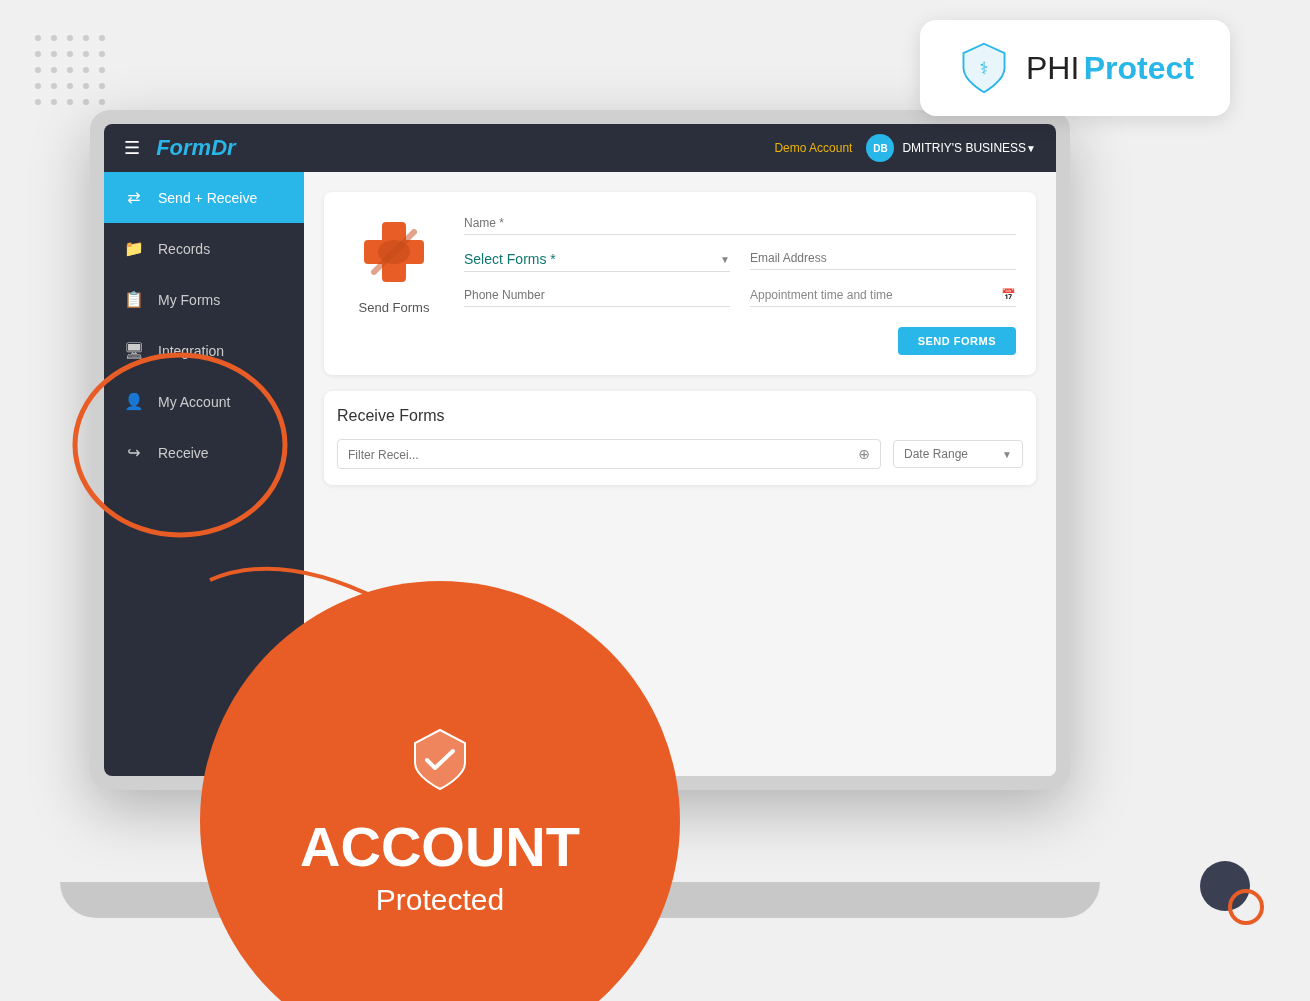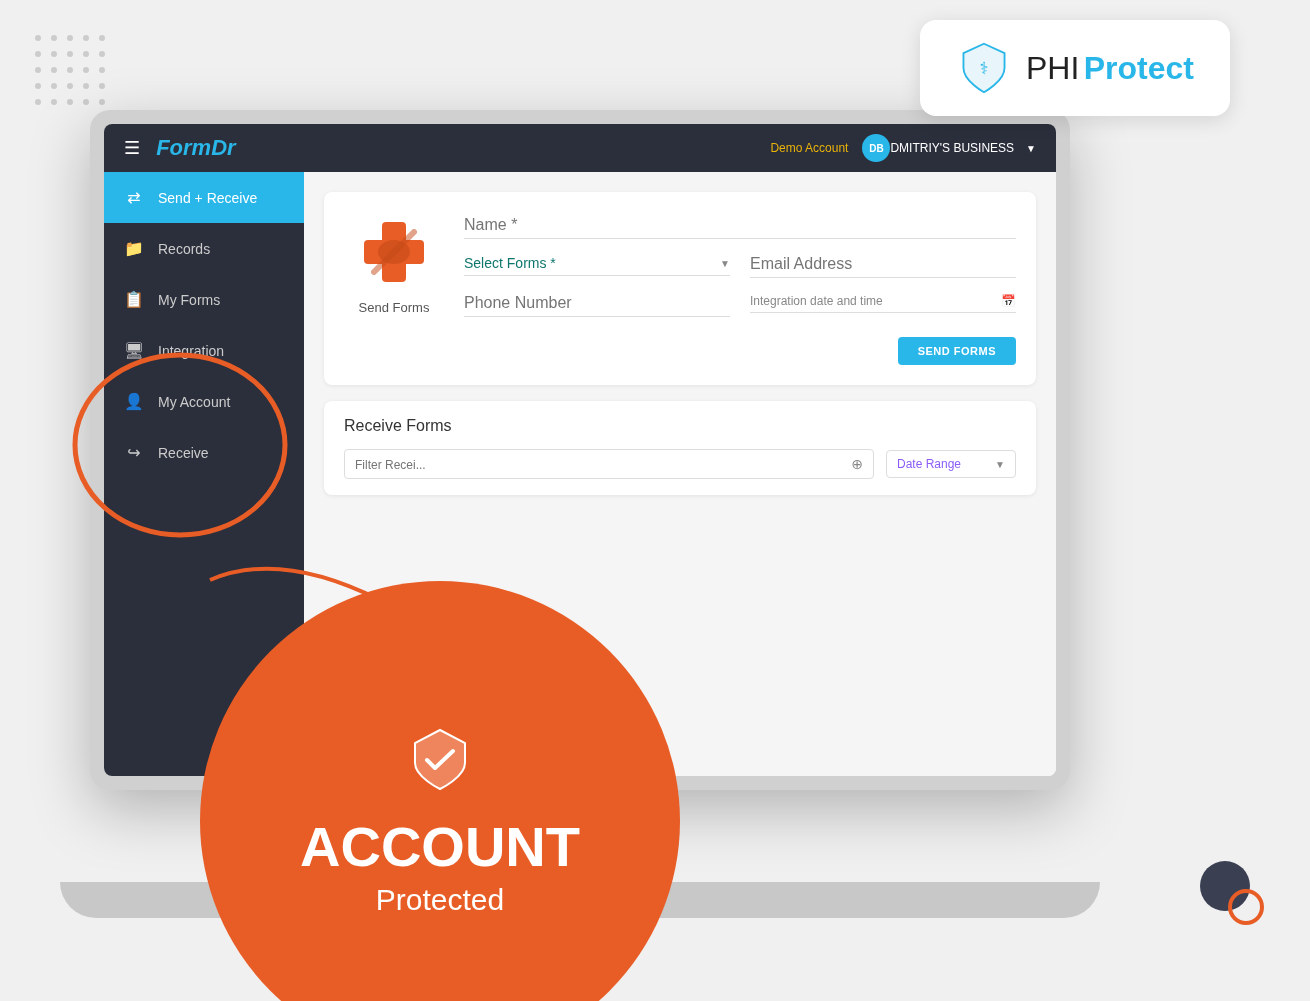--- a/index.html
+++ b/index.html
@@ -141,25 +141,26 @@
       width: 28px;
       height: 28px;
       background: #29b6e8;
       border-radius: 50%;
       display: flex;
       align-items: center;
       justify-content: center;
       color: white;
       font-size: 10px;
       font-weight: bold;
+      margin-right: 8px;
     }
     .user-name {
       color: white;
       font-size: 12px;
-      margin-right: 12px;
+      margin-right: 0;
     }
     .dropdown-arrow {
       color: white;
       font-size: 10px;
     }
 
     
     .app-content {
       display: flex;
       flex: 1;
@@ -233,21 +234,21 @@
       align-content: start;
     }
     .field-group {
       display: flex;
       flex-direction: column;
     }
     .field-input {
       border: none;
       border-bottom: 1px solid #ddd;
       padding: 4px 0;
-      font-size: 16px;
+      font-size: 12px;
       color: #555;
       background: transparent;
       outline: none;
       width: 100%;
     }
     .select-field {
       display: flex;
       align-items: center;
       border-bottom: 1px solid #ddd;
       padding: 4px 0;
@@ -292,21 +293,21 @@
       font-weight: bold;
       letter-spacing: 0.5px;
       cursor: pointer;
       text-transform: uppercase;
     }
 
     
     .receive-forms-section {
       background: white;
       border-radius: 8px;
-      padding: 16px 20px;
+      padding: 16px 13px;
       box-shadow: 0 1px 4px rgba(0,0,0,0.08);
     }
     .section-title {
       font-size: 16px;
       color: #333;
       margin-bottom: 14px;
       font-weight: 400;
     }
     .filter-row {
       display: flex;
@@ -337,21 +338,21 @@
       display: flex;
       align-items: center;
       border: 1px solid #ddd;
       border-radius: 4px;
       padding: 6px 10px;
       gap: 8px;
       min-width: 130px;
     }
     .date-range-text {
       font-size: 12px;
-      color: #8b5cf6;
+      color: #737373;
       flex: 1;
     }
 
     
     .red-circle-overlay {
       position: absolute;
       bottom: -60px;
       left: 200px;
       width: 480px;
       height: 480px;
@@ -579,21 +580,21 @@
                 <div class="field-group">
                   <input class="field-input" type="email" placeholder="Email Address" style="">
                 </div>
 
                 <div class="field-group">
                   <input class="field-input" type="tel" placeholder="Phone Number" style="">
                 </div>
 
                 <div class="field-group">
                   <div class="date-field">
-                    <span class="date-text">Integration date and time</span>
+                    <span class="date-text">Appointment time and time</span>
                     <span class="calendar-icon">📅</span>
                   </div>
                 </div>
 
                 <div class="send-btn-row">
                   <button class="send-btn">SEND FORMS</button>
                 </div>
               </div>
             </div>
           </div>

